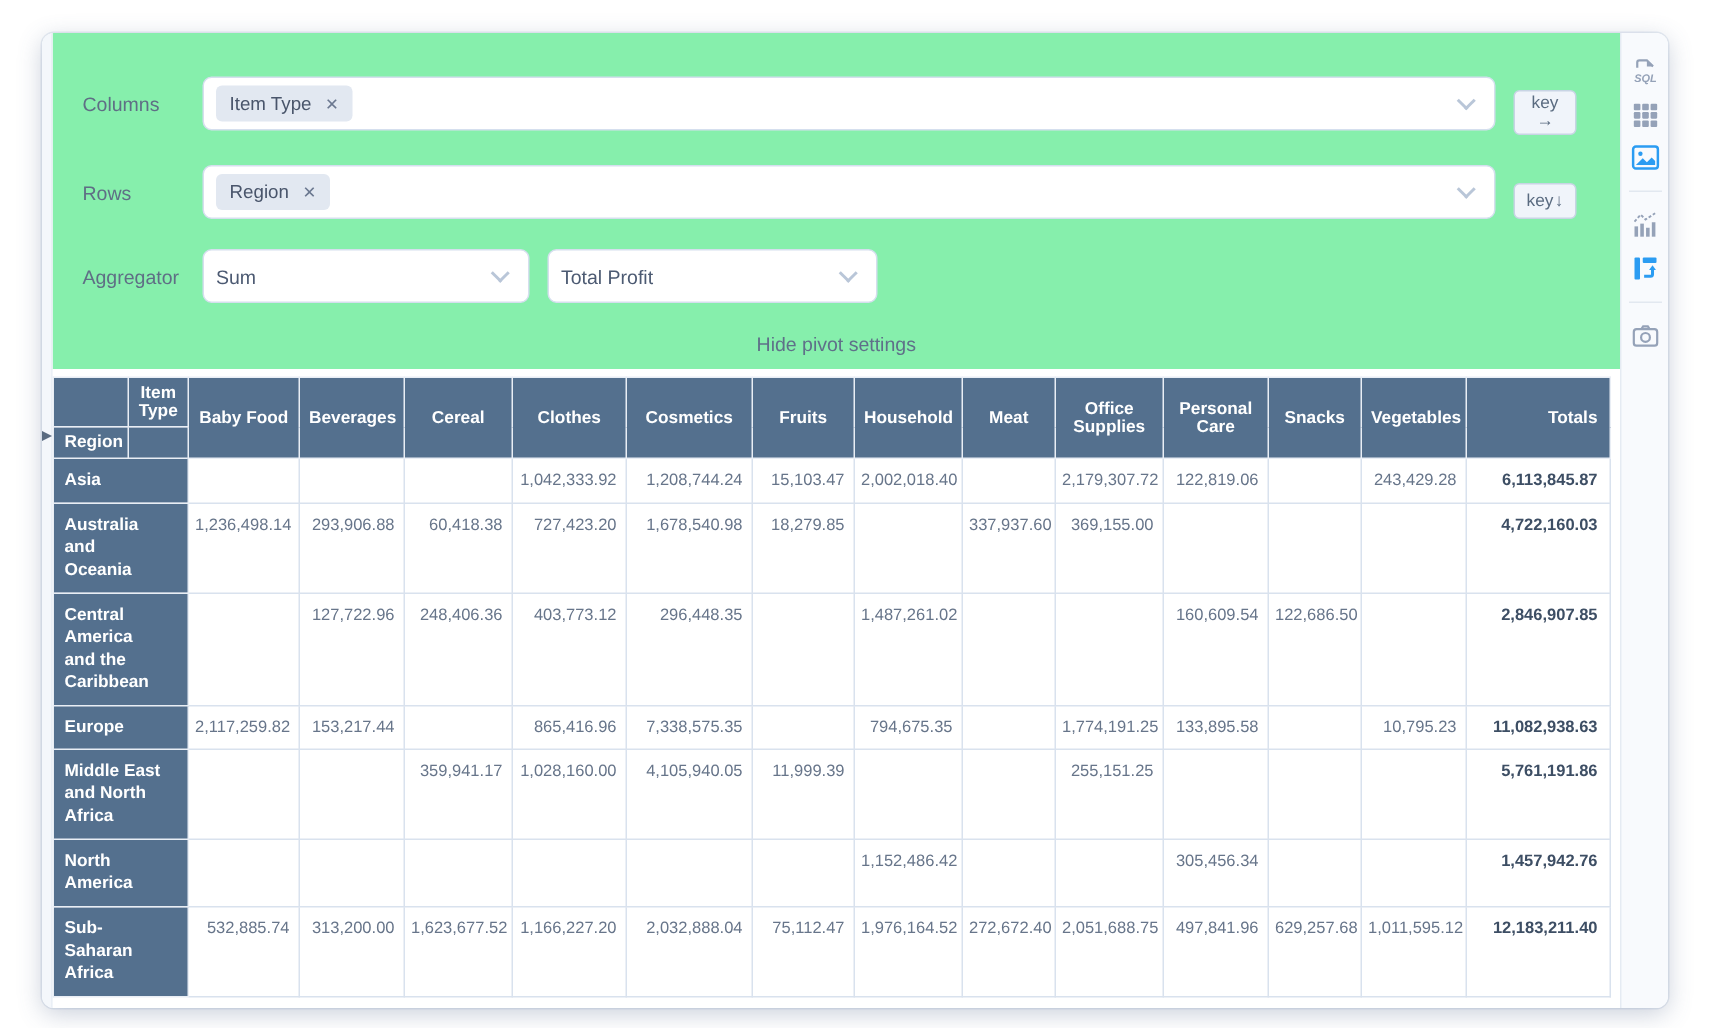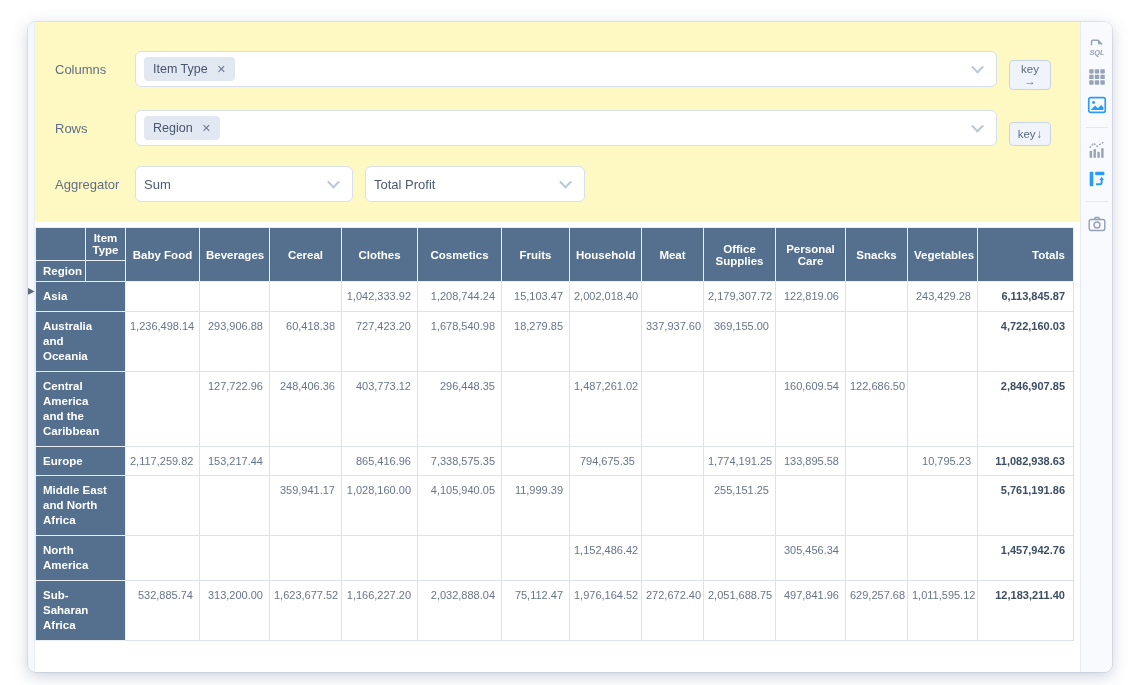--- a/index.html
+++ b/index.html
@@ -4,21 +4,21 @@
 <style>
   * { box-sizing: border-box; margin: 0; padding: 0; }
   html,body { width:1140px; height:685px; background:#ffffff; overflow:hidden;
     font-family:"Liberation Sans","DejaVu Sans",sans-serif; }
   .card { position:absolute; left:28px; top:22px; width:1084px; height:650px;
     border-radius:8px; overflow:hidden; background:#ffffff; display:flex;
     box-shadow:0 4px 16px rgba(80,100,135,.3), 0 0 0 1px rgba(205,215,230,.45); }
   .gutter { width:7px; background:#f4f7fb; border-right:1px solid #eaeff6; position:relative; flex:none; }
   .collapse-arrow { position:absolute; left:-1px; top:263px; font-size:10px; color:#5a6b80; cursor:pointer; }
   .main { flex:1; min-width:0; display:flex; flex-direction:column; }
-  .settings { background:#fef9c3; padding-top:26px; flex:none; }
+  .settings { background:#86efac; padding-top:26px; flex:none; }
   .srow { display:flex; align-items:center; margin:0 0 20px 20px; }
   .srow.tight { margin-bottom:12px; }
   .slabel { width:80px; flex:none; font-size:13px; color:#5f6e85; }
   .sselect { position:relative; height:36px; background:#ffffff; border:1px solid #d5dfee;
     border-radius:6px; display:flex; align-items:center; padding:0 30px 0 8px; }
   .sselect.wide { width:862px; }
   .sselect.med  { width:218px; font-size:13px; color:#4c5a72; }
   .sselect.med2 { width:220px; font-size:13px; color:#4c5a72; margin-left:12px; }
   .chev { position:absolute; right:14px; top:50%; width:9px; height:9px;
     border-right:2px solid #b9c6d8; border-bottom:2px solid #b9c6d8;
@@ -98,20 +98,21 @@
           <span>Sum</span>
           <span class="chev"></span>
         </div>
         <div class="sselect med2">
           <span>Total Profit</span>
           <span class="chev"></span>
         </div>
       </div>
 
 
+      <div class="hide-link">Hide pivot settings</div>
     </div>
 
     <div class="table-area">
       <table class="pivot" id="pivot-table">
           <colgroup>
             <col style="width: 50px;">
             <col style="width: 40px;">
             <col style="width: 74px;">
             <col style="width: 70px;">
             <col style="width: 72px;">

